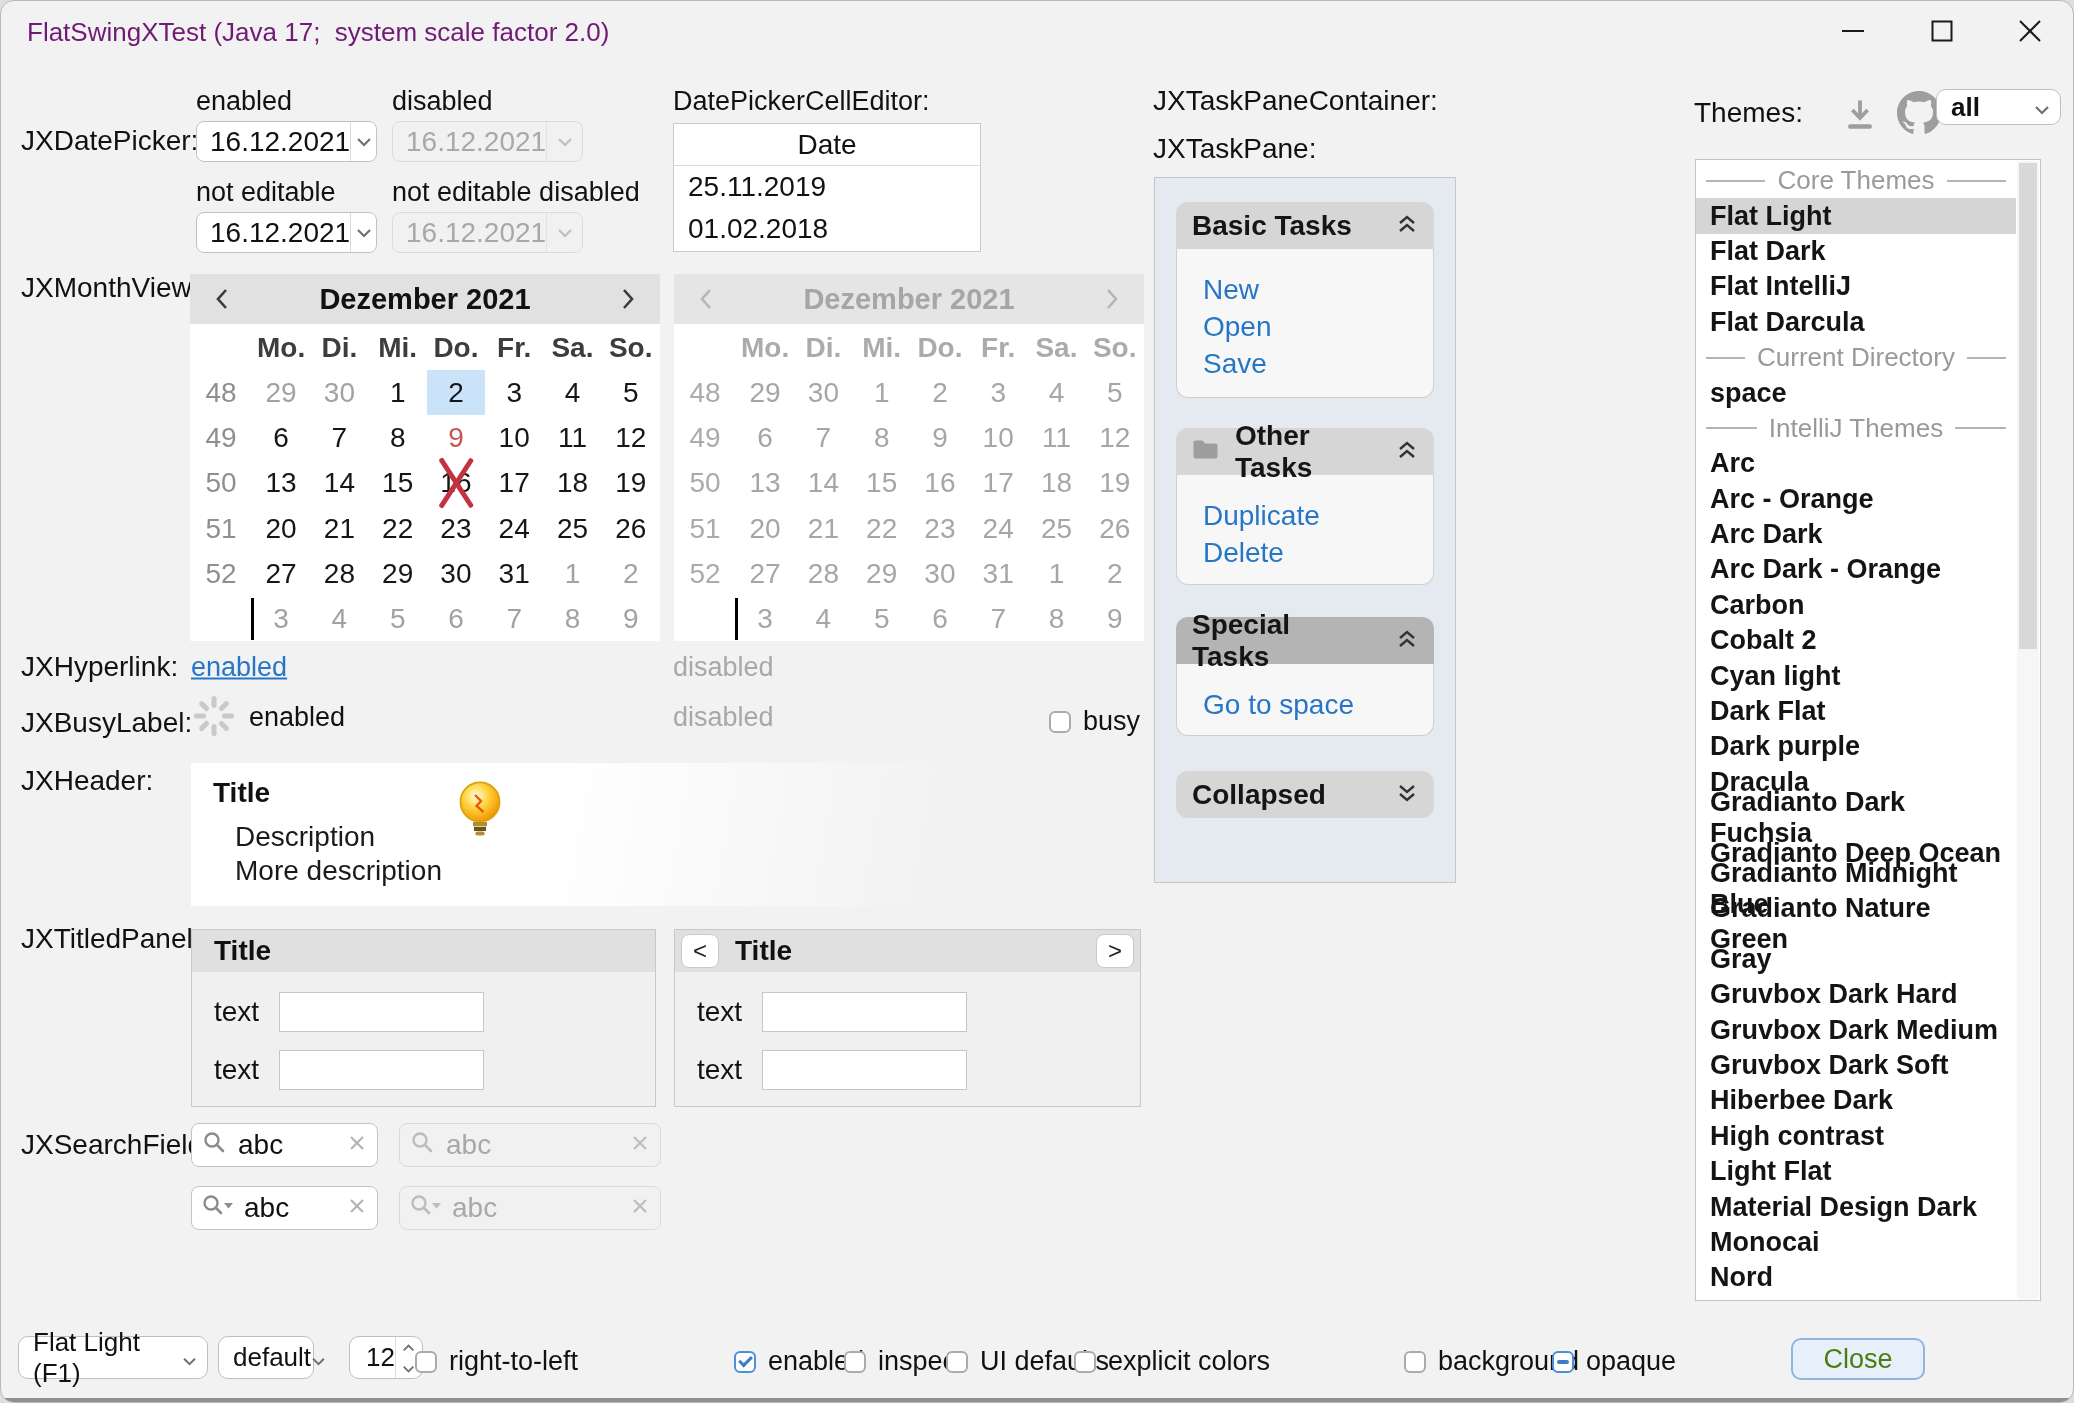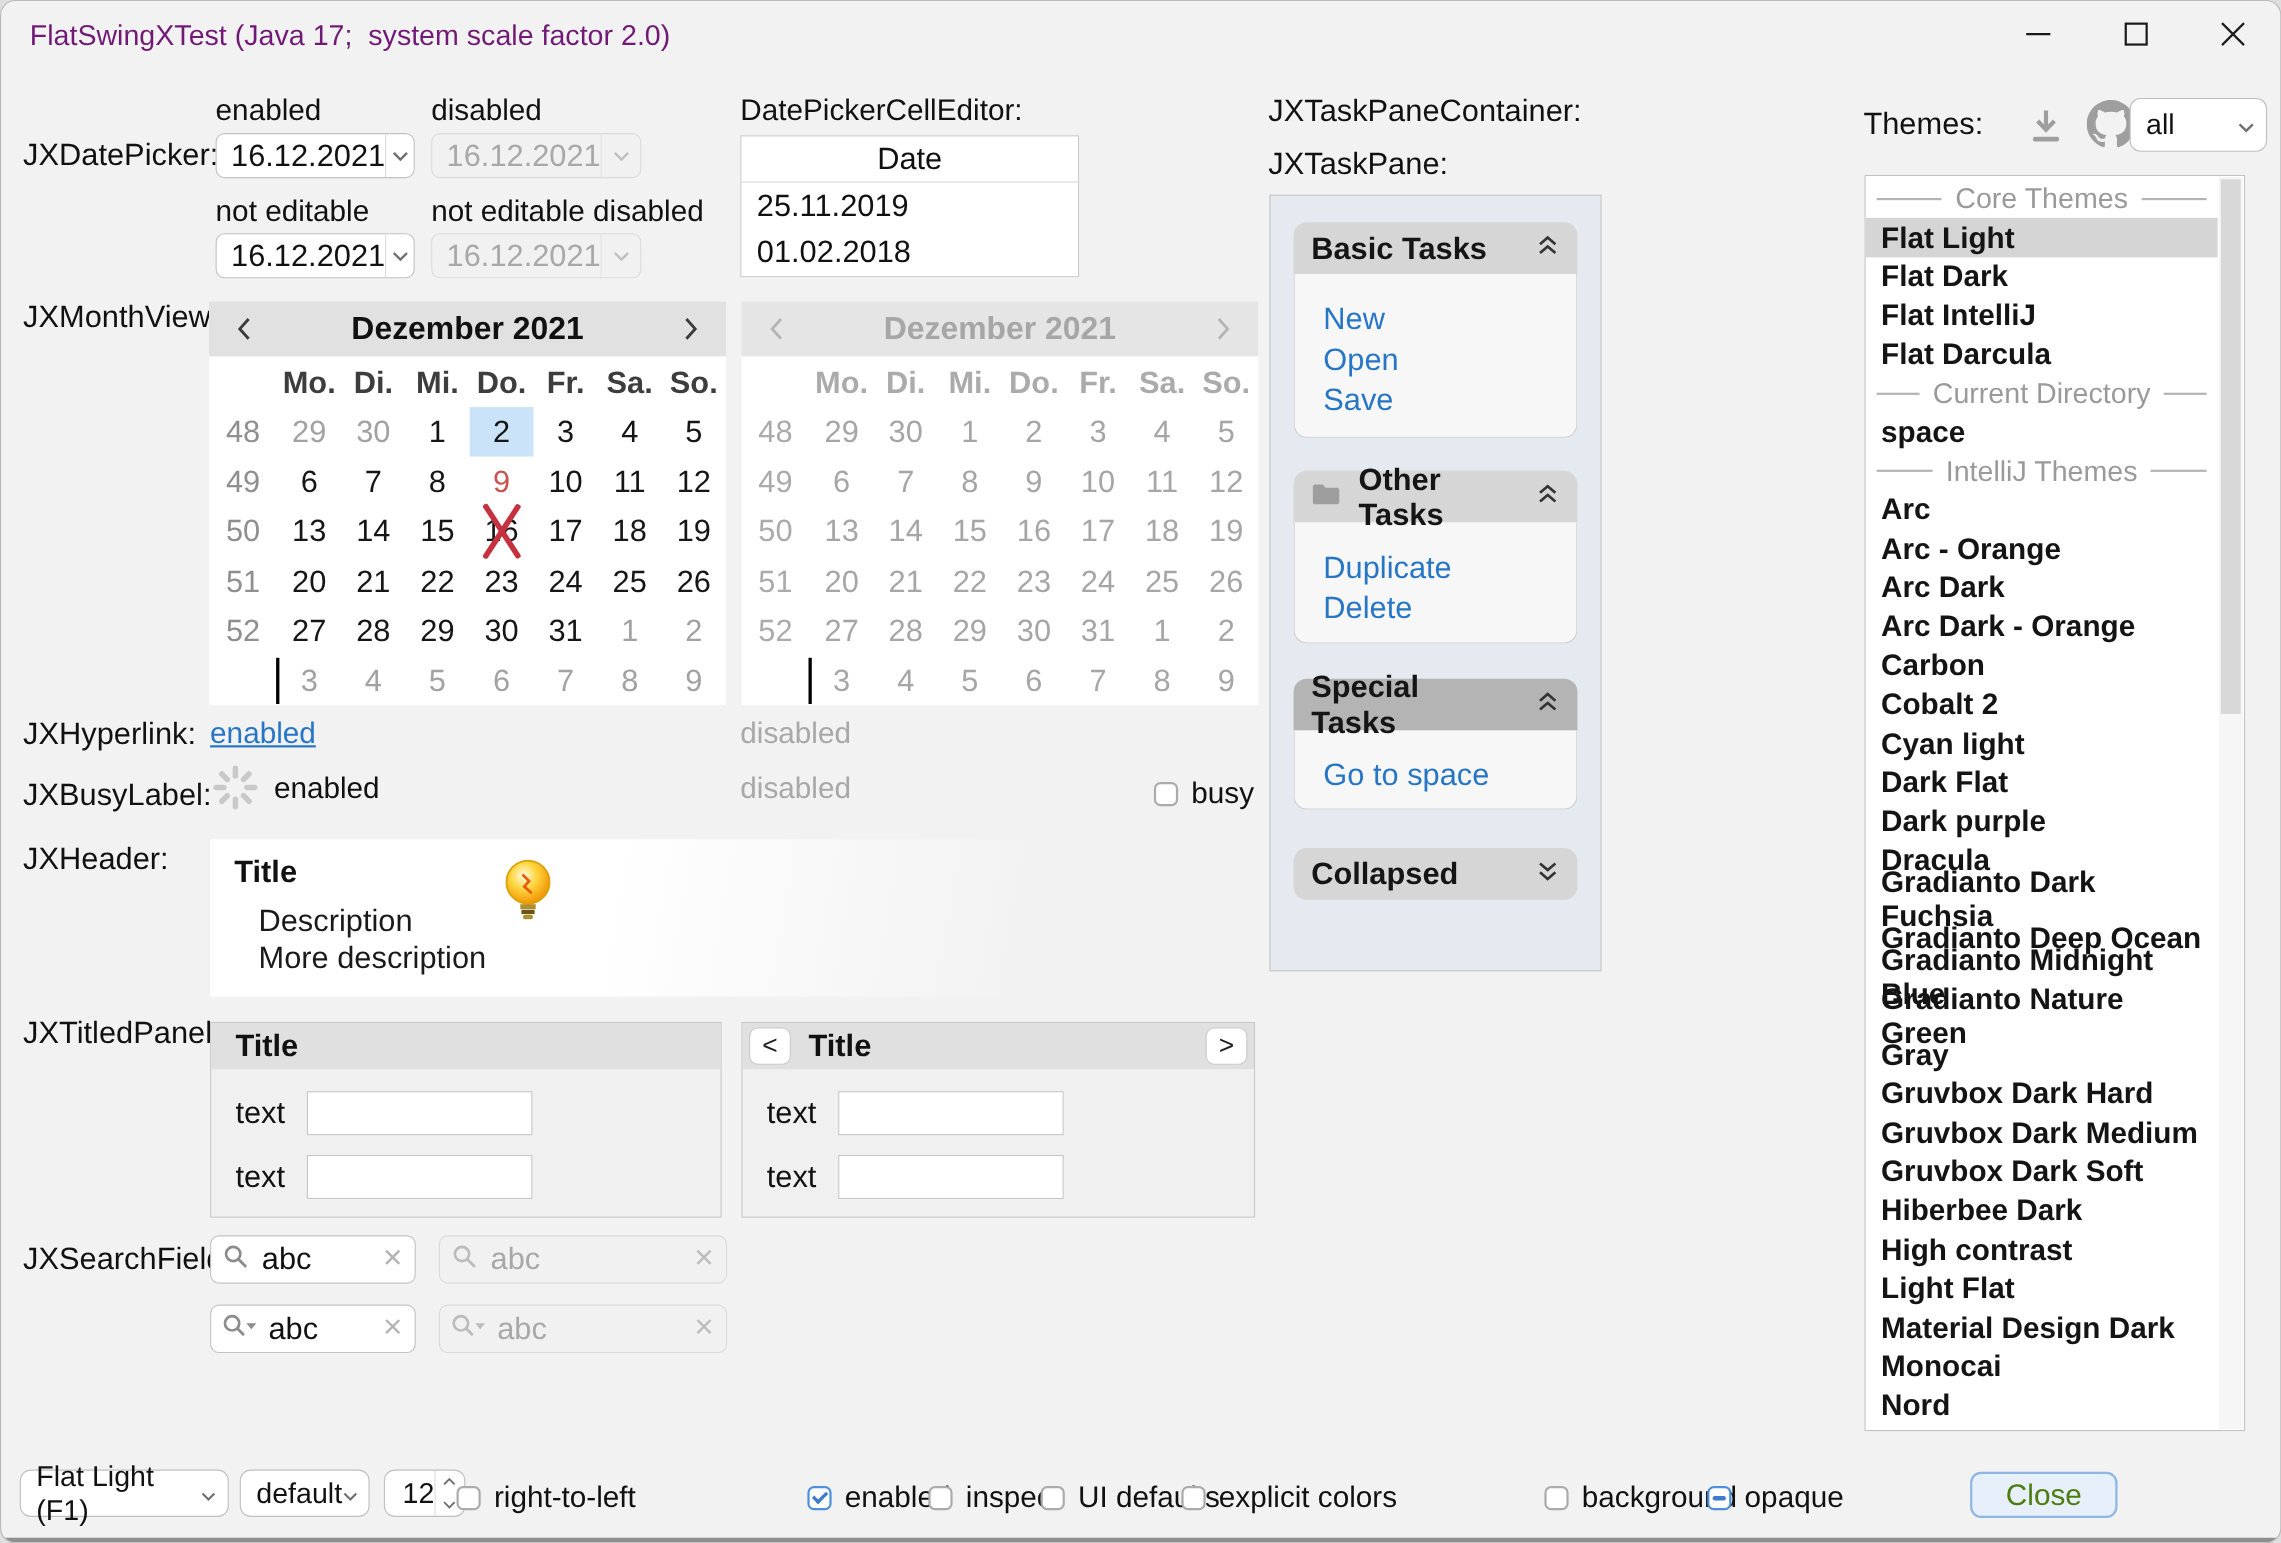--- a/index.html
+++ b/index.html
@@ -528,21 +528,21 @@
     <svg width="38" height="38" viewBox="0 0 24 24">
         <path d="M12 3.5v10M7.2 9.5l4.8 5 4.8-5" stroke="#9e9e9e" stroke-width="2.4" fill="none"></path>
         <rect x="4.5" y="18.5" width="15" height="2.8" rx="1.2" fill="#9e9e9e"></rect>
       </svg>
   </span>
   <span class="abs" style="left:1896px;top:90px;">
     <svg width="44" height="44" viewBox="0 0 16 16">
         <path fill="#9e9e9e" d="M8 0C3.58 0 0 3.58 0 8c0 3.54 2.29 6.53 5.47 7.59.4.07.55-.17.55-.38 0-.19-.01-.82-.01-1.49-2.01.37-2.53-.49-2.69-.94-.09-.23-.48-.94-.82-1.13-.28-.15-.68-.52-.01-.53.63-.01 1.08.58 1.23.82.72 1.21 1.87.87 2.33.66.07-.52.28-.87.51-1.07-1.78-.2-3.64-.89-3.64-3.95 0-.87.31-1.59.82-2.15-.08-.2-.36-1.02.08-2.12 0 0 .67-.21 2.2.82.64-.18 1.32-.27 2-.27s1.36.09 2 .27c1.53-1.04 2.2-.82 2.2-.82.44 1.1.16 1.92.08 2.12.51.56.82 1.27.82 2.15 0 3.07-1.87 3.75-3.65 3.95.29.25.54.73.54 1.48 0 1.07-.01 1.93-.01 2.2 0 .21.15.46.55.38A8.01 8.01 0 0 0 16 8c0-4.42-3.58-8-8-8z"></path>
       </svg>
   </span>
-  <div class="combo" style="left:1935px;top:88px;width:125px;height:49px;">
+  <div class="combo" style="left:1935px;top:88px;width:125px;height:36px;font-weight:bold;">
     <span class="cv">all</span>
     <span><svg width="16" height="10" viewBox="0 0 16 10">
           <polyline points="2,2 8,8 14,2" fill="none" stroke="#707070" stroke-width="2.2"></polyline>
         </svg></span>
   </div>
   <div class="tlist">
     <div id="themes-rows">
         <div class="tsep">Core Themes</div>
         <div class="titem selected">Flat Light</div>
         <div class="titem">Flat Dark</div>
@@ -580,21 +580,21 @@
       <div class="tthumb"></div>
     </div>
   </div>
 
   <div class="combo" style="left:17px;top:1335px;width:190px;height:43px;">
     <span class="cv">Flat Light (F1)</span>
     <span><svg width="15" height="9" viewBox="0 0 16 10">
           <polyline points="2,2 8,8 14,2" fill="none" stroke="#707070" stroke-width="2.2"></polyline>
         </svg></span>
   </div>
-  <div class="combo" style="left:217px;top:1335px;width:118px;height:43px;">
+  <div class="combo" style="left:217px;top:1335px;width:96px;height:43px;">
     <span class="cv">default</span>
     <span><svg width="15" height="9" viewBox="0 0 16 10">
           <polyline points="2,2 8,8 14,2" fill="none" stroke="#707070" stroke-width="2.2"></polyline>
         </svg></span>
   </div>
   <div class="spin" style="left:348px;top:1335px;width:74px;height:43px;">
     <span class="num">12</span>
     <span class="btns">
       <span><svg width="13" height="8" viewBox="0 0 16 10">
             <polyline points="2,8 8,2 14,8" fill="none" stroke="#707070" stroke-width="2.2"></polyline>

